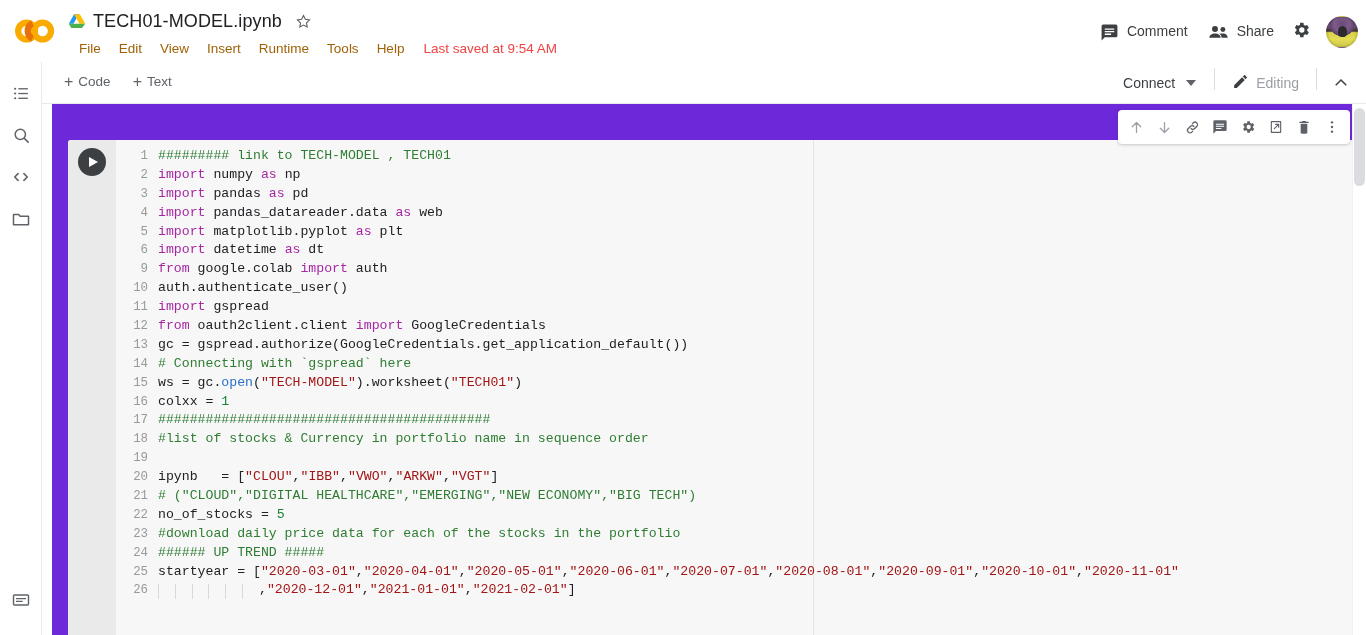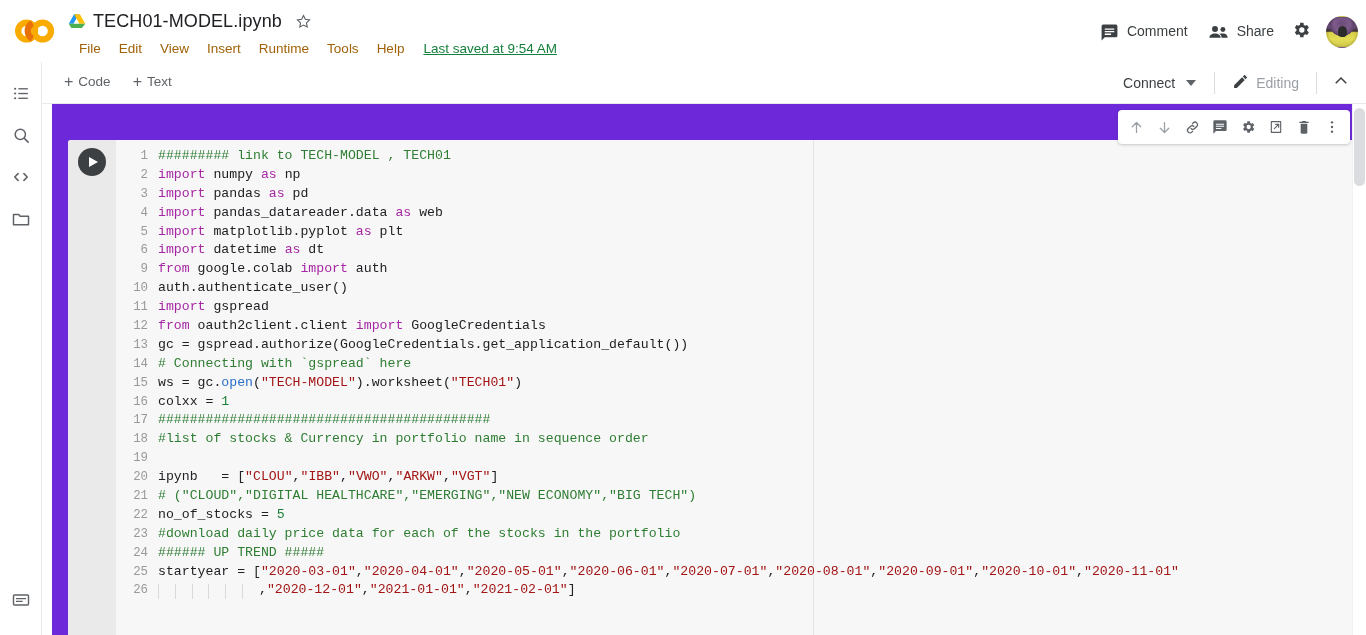--- a/index.html
+++ b/index.html
@@ -35,22 +35,22 @@
 
   .menubar {
     position:absolute; left:70px; top:38px; height:22px;
     display:flex; align-items:center; gap:0px;
   }
   .menu-item {
     font-size:13.5px; color:#a16207; padding:1px 9px; cursor:pointer;
     border-radius:3px; line-height:18px;
   }
   .saved-note {
-    font-size:13.5px; color:#15803d; margin-left:10px;
-    text-decoration:underline; cursor:pointer; line-height:18px;
+    font-size:13.5px; color:#ef4444; margin-left:10px;
+    cursor:pointer; line-height:18px;
   }
 
   .header-right {
     position:absolute; right:8px; top:13px; height:38px;
     display:flex; align-items:center; gap:0px;
   }
   .hr-btn {
     display:flex; align-items:flex-start; gap:8px;
     padding:6px 10px; border-radius:4px; cursor:pointer;
     font-size:14px; color:#3c4043;
@@ -78,21 +78,21 @@
   }
   .add-btns { position:absolute; left:56px; top:9px; display:flex; gap:6px; }
   .add-btn {
     display:flex; align-items:center; gap:5px; font-size:13.5px; color:#5f6368;
     padding:3px 8px; border-radius:4px; cursor:pointer;
   }
   .plus { font-size:16px; line-height:14px; color:#5f6368; }
 
   .tb2-right {
     position:absolute; right:10px; top:6px; height:30px;
-    display:flex; align-items:center;
+    display:flex; 
   }
   .connect-btn {
     display:flex; align-items:center; gap:11px; padding:5px 9px;
     border-radius:4px; cursor:pointer; font-size:14px; color:#3c4043;
   }
   .caret-down {
     width:0; height:0; border-left:5px solid transparent; border-right:5px solid transparent;
     border-top:6px solid #5f6368;
   }
   .vdiv { width:1px; height:22px; background:#dadce0; margin:0 9px; }

